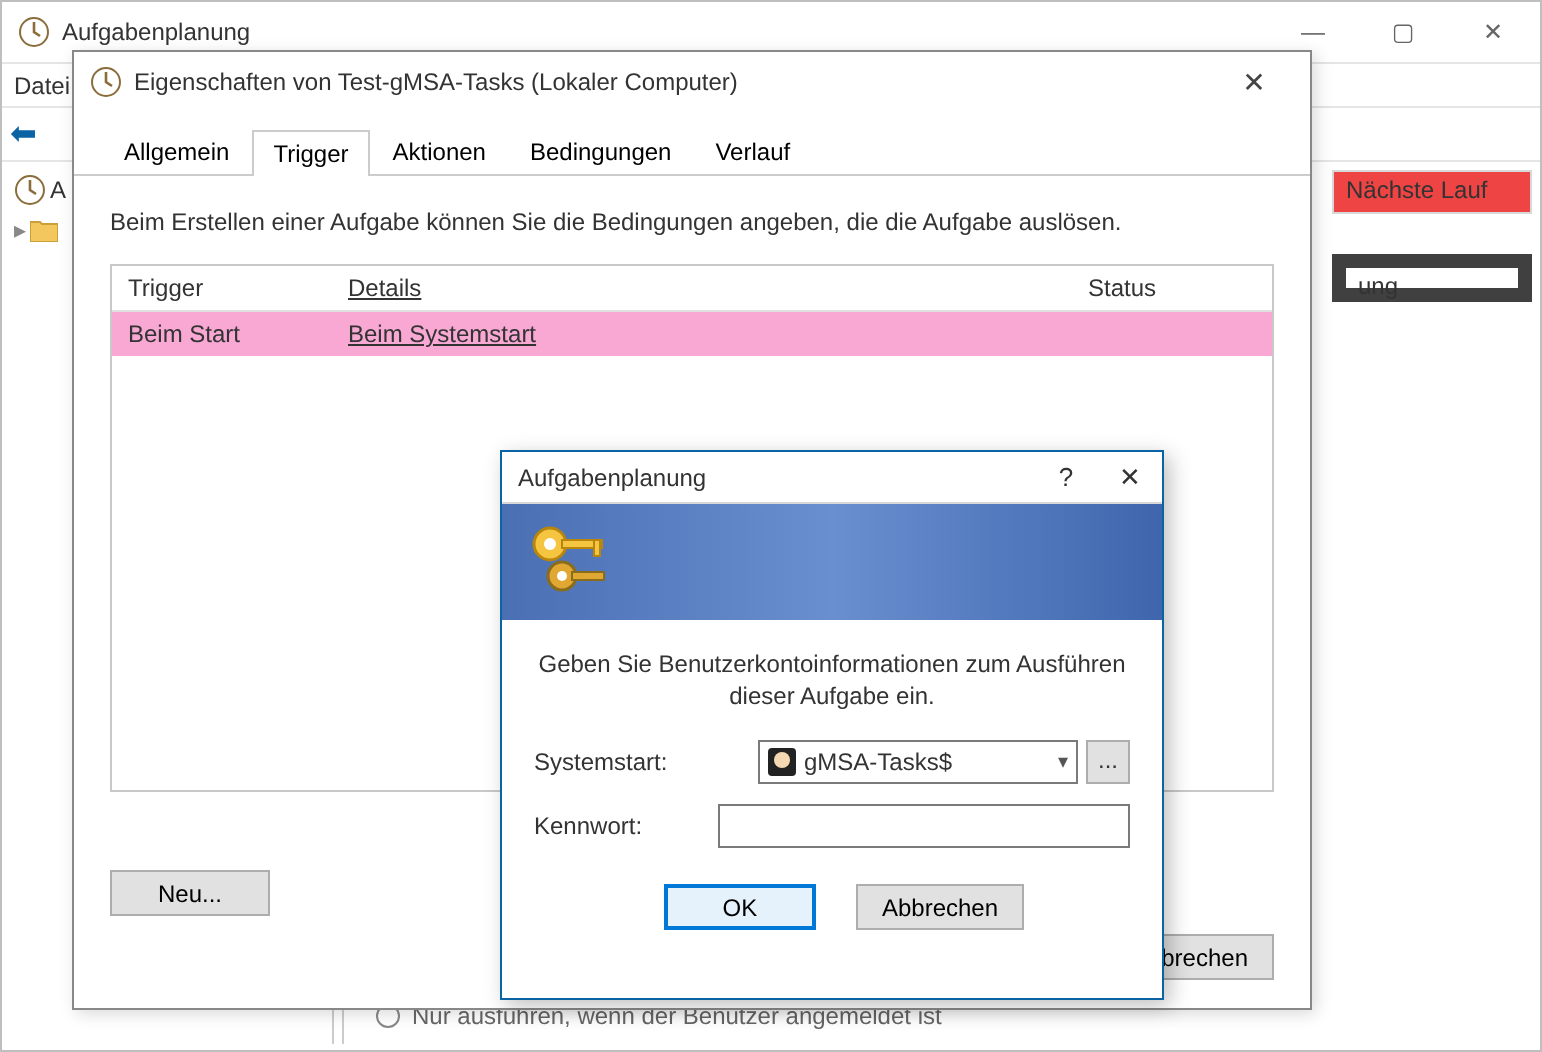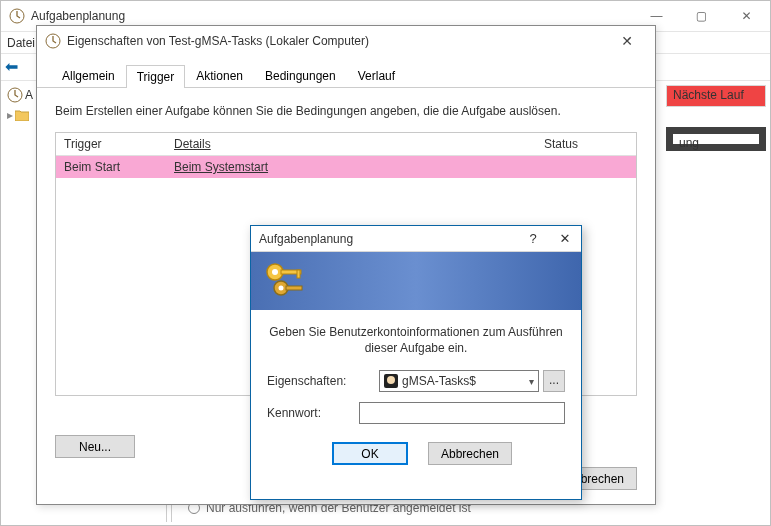--- a/index.html
+++ b/index.html
@@ -167,21 +167,21 @@
       <rect x="20" y="12" width="20" height="4" fill="#f5c542" stroke="#b8860b"></rect>
       <rect x="36" y="12" width="3" height="8" fill="#f5c542" stroke="#b8860b"></rect>
       <circle cx="20" cy="30" r="7" fill="#e0a832" stroke="#8a6d1b" stroke-width="1.5"></circle>
       <circle cx="20" cy="30" r="2.5" fill="#fff"></circle>
       <rect x="25" y="28" width="16" height="4" fill="#e0a832" stroke="#8a6d1b"></rect>
     </svg>
   </div>
   <div class="cred-body">
     <div class="msg">Geben Sie Benutzerkontoinformationen zum Ausführen dieser Aufgabe ein.</div>
     <div class="cred-row">
-      <label>Eigenschaften:</label>
+      <label>Systemstart:</label>
       <div class="combo">
         <span class="avatar"></span>
         <span>gMSA-Tasks$</span>
         <span class="chev">▾</span>
       </div>
       <div class="browse">...</div>
     </div>
     <div class="cred-row">
       <label>Kennwort:</label>
       <div class="pw-wrap">

